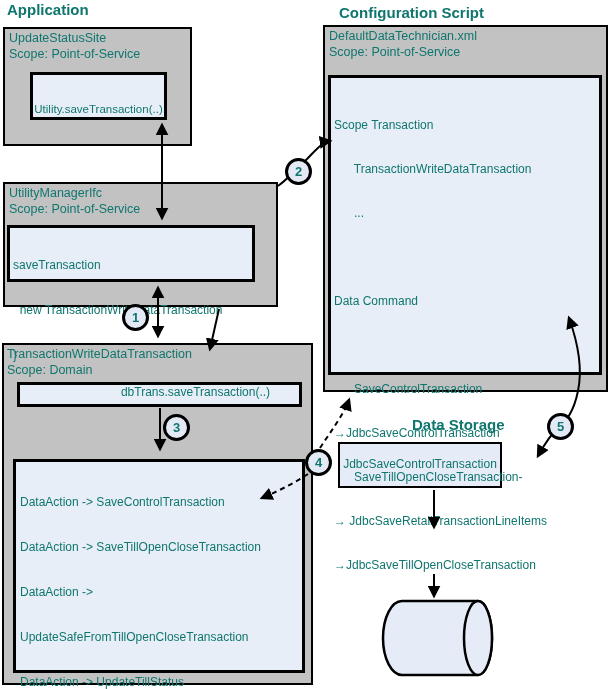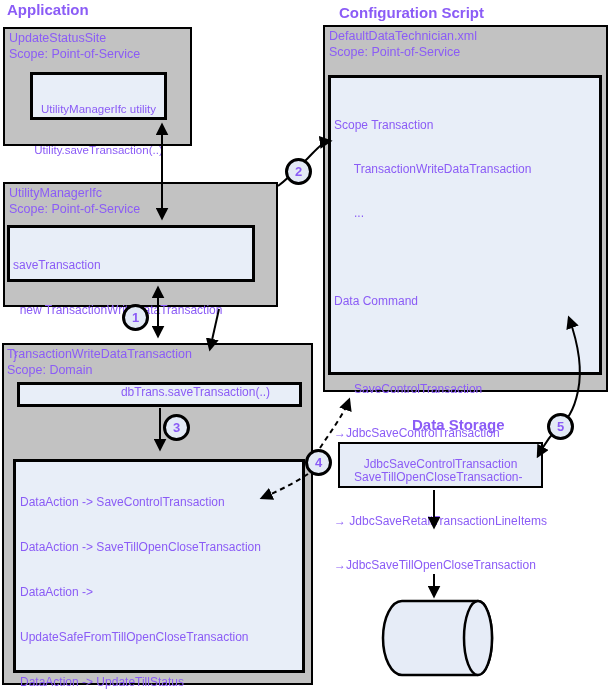--- a/index.html
+++ b/index.html
@@ -1,17 +1,17 @@
 <!DOCTYPE html>
 <html><head>
 <meta charset="utf-8">
 <style>
   html,body{margin:0;padding:0;background:#fff;}
   .stage{position:relative;width:613px;height:689px;background:#fff;overflow:hidden;
-         font-family:"Liberation Sans","DejaVu Sans",sans-serif;color:#8b5cf6;}
+         font-family:"Liberation Sans","DejaVu Sans",sans-serif;color:#0f766e;}
   .abs{position:absolute;}
   .hdr{font-weight:bold;font-size:15px;z-index:2;}
   .gbox{background:#c2c2c2;border:2px solid #000;z-index:0;box-sizing:border-box;}
   .panel{background:#e8eef8;border:3px solid #000;z-index:1;box-sizing:border-box;}
   .btitle{font-size:12.5px;z-index:2;line-height:16px;white-space:nowrap;}
   .code{font-size:12px;z-index:2;white-space:pre;}
   .cline{height:17px;line-height:17px;white-space:pre;}
   .dline{height:16px;line-height:16px;white-space:pre;}
   .center{text-align:center;}
   .badge{width:27px;height:27px;border:3px solid #000;border-radius:50%;background:#e3eaf6;
@@ -27,21 +27,20 @@
 
   <div class="abs hdr" style="left:7px;top:1px;">Application</div>
   <div class="abs hdr" style="left:339px;top:4px;">Configuration Script</div>
   <div class="abs hdr" style="left:412px;top:416px;">Data Storage</div>
 
   <div class="abs gbox" style="left:3px;top:27px;width:189px;height:119px;"></div>
   <div class="abs btitle" style="left:9px;top:30px;">UpdateStatusSite</div>
   <div class="abs btitle" style="left:9px;top:46px;">Scope: Point-of-Service</div>
   <div class="abs panel" style="left:30px;top:72px;width:137px;height:48px;"></div>
   <div class="abs code center" style="left:31px;top:77px;width:135px;font-size:11.5px;z-index:2;">
-    <div class="cline">UtilityManagerIfc utility</div>
     <div class="cline">Utility.saveTransaction(..)</div>
   </div>
 
   <div class="abs gbox" style="left:3px;top:182px;width:275px;height:125px;"></div>
   <div class="abs btitle" style="left:9px;top:185px;">UtilityManagerIfc</div>
   <div class="abs btitle" style="left:9px;top:201px;">Scope: Point-of-Service</div>
   <div class="abs panel" style="left:7px;top:225px;width:248px;height:57px;"></div>
   <div class="abs code" style="left:13px;top:229px;z-index:2;">
     <div class="cline">saveTransaction</div>
     <div class="cline">  new TransactionWriteDataTransaction</div>
@@ -84,21 +83,21 @@
     <div class="dline">→JdbcSaveControlTransaction</div>
     <div class="dline">      SaveTillOpenCloseTransaction-</div>
     <div class="dline">→ JdbcSaveRetailTransactionLineItems</div>
     <div class="dline">→JdbcSaveTillOpenCloseTransaction</div>
     <div class="dline"></div>
     
     
     
   </div>
 
-  <div class="abs shape" style="left:338px;top:442px;width:205px;height:46px;">
+  <div class="abs shape" style="left:338px;top:442px;width:164px;height:46px;">
     <div class="code center" style="line-height:41px;">JdbcSaveControlTransaction</div>
   </div>
   <div class="abs code center" style="left:400px;top:630px;width:55px;font-size:13px;z-index:2;">DB</div>
 
   <svg class="overlay" width="613" height="689" viewBox="0 0 613 689">
     <defs>
       <marker id="ah" viewBox="0 0 10 10" refX="8" refY="5" markerWidth="6.5" markerHeight="6.5" orient="auto-start-reverse">
         <path d="M0,0 L10,5 L0,10 Z" fill="#000"></path>
       </marker>
     </defs>

